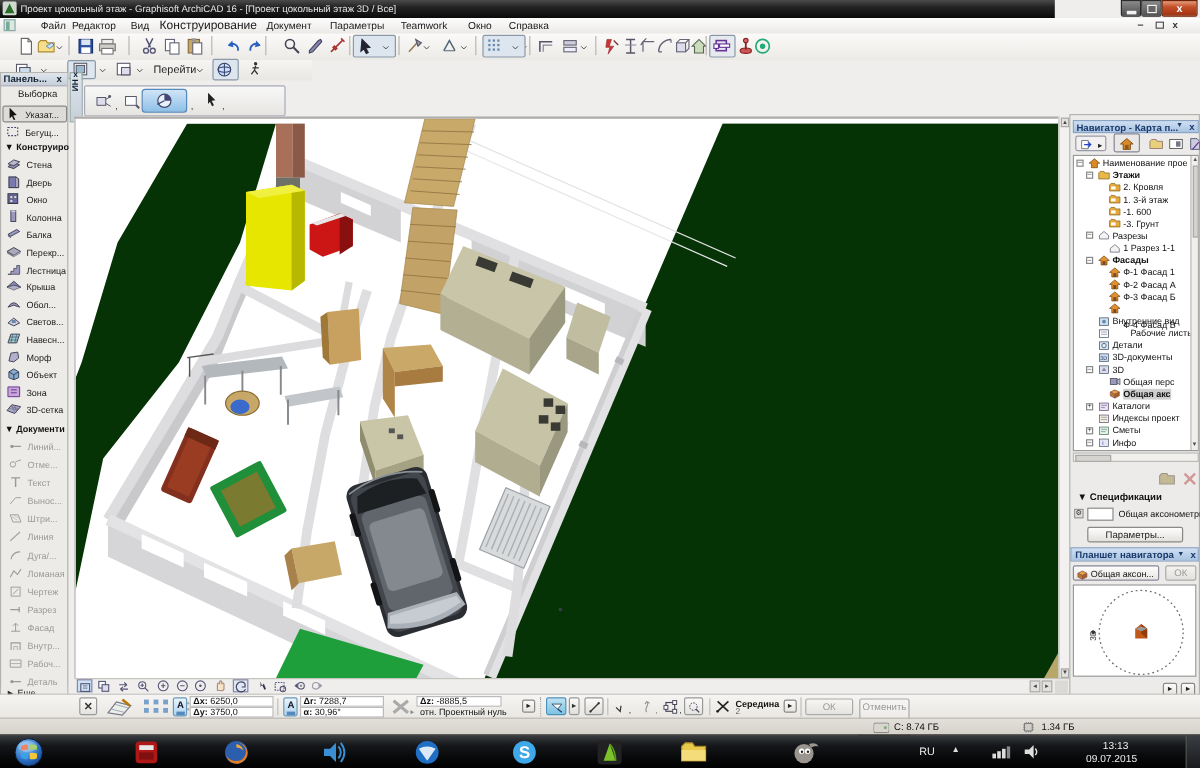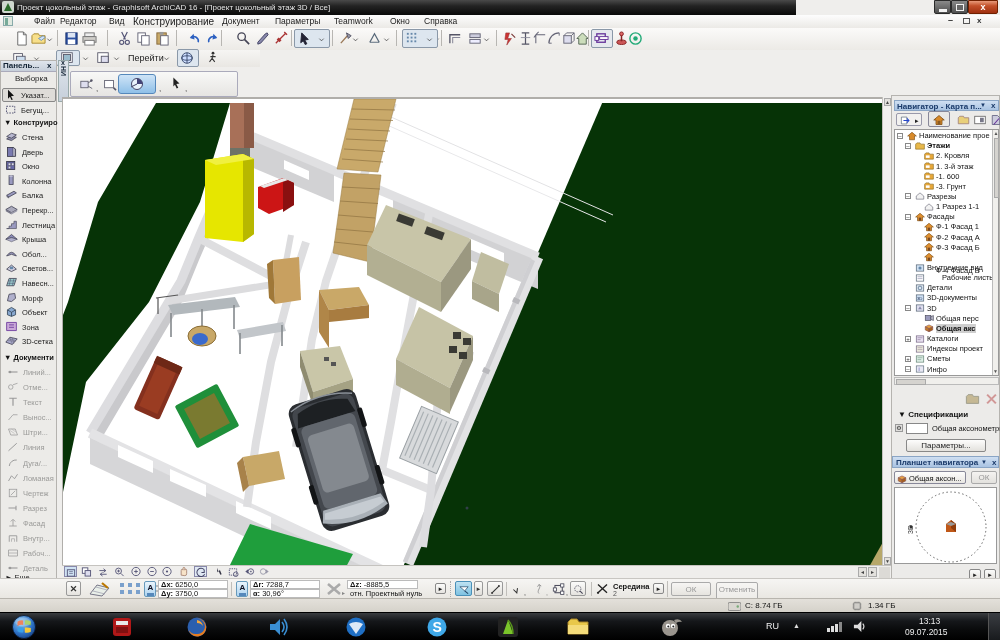--- a/index.html
+++ b/index.html
@@ -4,21 +4,21 @@
 *{margin:0;padding:0;box-sizing:border-box}
 html,body{width:1000px;height:640px;overflow:hidden;font-family:"Liberation Sans",sans-serif;background:#EFEEEC}
 .abs{position:absolute}
 .ico{position:absolute}
 .sep1{position:absolute;width:1px;background:#b8b6b2;top:30px;height:16px}
 .txt{position:absolute;white-space:nowrap}
 </style></head>
 <body>
 <div class="abs" style="left:0;top:0;width:1000px;height:640px;background:#EFEEEC;overflow:hidden">
 
-<div class="abs" style="left:0;top:0;width:796px;height:15px;background:linear-gradient(#4a4a4a,#232323 40%,#0a0a0a);">
+<div class="abs" style="left:0;top:0;width:879px;height:15px;background:linear-gradient(#4a4a4a,#232323 40%,#0a0a0a);">
  <svg class="abs" style="left:2px;top:1px" width="12" height="12" viewBox="0 0 12 12">
         <rect x="0" y="0" width="12" height="12" rx="2" fill="#cfd8cf"></rect>
         <path d="M2 10 L6 2 L7.5 5 L10 10 Z" fill="#2a6b2a"></path>
       </svg>
  <div class="txt" style="left:17px;top:2.5px;font-size:8px;color:#e4e4e4;">Проект цокольный этаж - Graphisoft ArchiCAD 16 - [Проект цокольный этаж 3D / Все]</div>
  <div class="abs" style="left:934px;top:0;width:17px;height:14px;background:linear-gradient(#8a8a8a,#4f4f4f);border:1px solid #2a2a2a;border-radius:0 0 2px 2px">
         <div class="abs" style="left:4px;top:8px;width:8px;height:3px;background:#f2f2f2"></div>
       </div>
  <div class="abs" style="left:951px;top:0;width:17px;height:14px;background:linear-gradient(#8a8a8a,#4f4f4f);border:1px solid #2a2a2a;border-radius:0 0 2px 2px">
         <div class="abs" style="left:4px;top:3px;width:8px;height:7px;border:1px solid #f2f2f2;background:#666"></div>
@@ -716,21 +716,21 @@
       <div class="txt" style="left:35px;top:95.9px;font-size:7.5px;color:#111;font-weight:normal;">Разрезы</div>
       <svg class="ico" style="left:32px;top:105.5px" width="10" height="10" viewBox="0 0 16 16">
         <path d="M2 8 L8 3 L14 8 L14 13 L2 13Z" fill="#f2f2f2" stroke="#667"></path>
       </svg>
       <div class="txt" style="left:44px;top:106.0px;font-size:7.5px;color:#111;font-weight:normal;">1 Разрез 1-1</div>
       <div class="abs" style="left:13px;top:117.7px;width:6px;height:6px;border:1px solid #888;background:#fff;font-size:6px;line-height:5px;text-align:center;color:#333">–</div>
       <svg class="ico" style="left:23px;top:115.7px" width="10" height="10" viewBox="0 0 16 16">
         <path d="M1 8 L8 2 L15 8 L12 8 L12 14 L4 14 L4 8Z" fill="#e09030" stroke="#7a4a10"></path>
         <rect x="6" y="9" width="4" height="5" fill="#7a4a20"></rect>
       </svg>
-      <div class="txt" style="left:35px;top:116.2px;font-size:7.5px;color:#111;font-weight:normal;">Фасады</div>
+      <div class="txt" style="left:35px;top:116.2px;font-size:7.5px;color:#111;font-weight:bold;">Фасады</div>
       <svg class="ico" style="left:32px;top:125.9px" width="10" height="10" viewBox="0 0 16 16">
         <path d="M1 8 L8 2 L15 8 L12 8 L12 14 L4 14 L4 8Z" fill="#e09030" stroke="#7a4a10"></path>
         <rect x="6" y="9" width="4" height="5" fill="#7a4a20"></rect>
       </svg>
       <div class="txt" style="left:44px;top:126.4px;font-size:7.5px;color:#111;font-weight:normal;">Ф-1 Фасад 1</div>
       <svg class="ico" style="left:32px;top:136.0px" width="10" height="10" viewBox="0 0 16 16">
         <path d="M1 8 L8 2 L15 8 L12 8 L12 14 L4 14 L4 8Z" fill="#e09030" stroke="#7a4a10"></path>
         <rect x="6" y="9" width="4" height="5" fill="#7a4a20"></rect>
       </svg>
       <div class="txt" style="left:44px;top:136.5px;font-size:7.5px;color:#111;font-weight:normal;">Ф-2 Фасад А</div>

